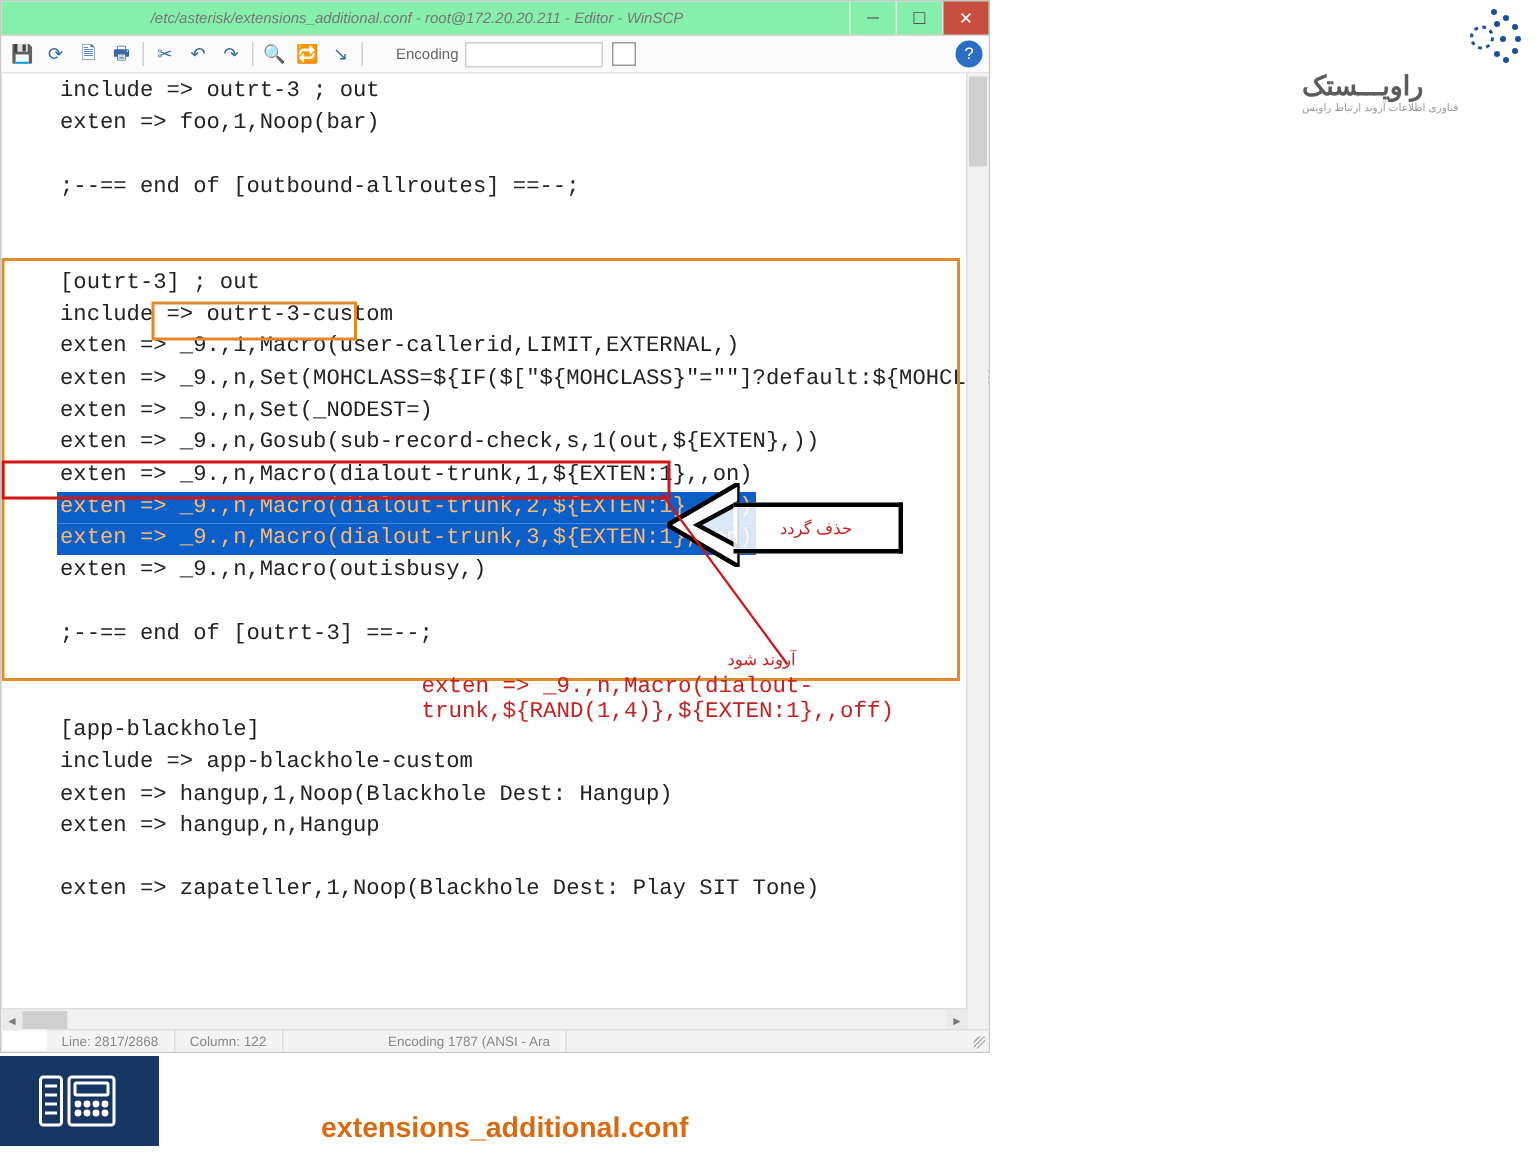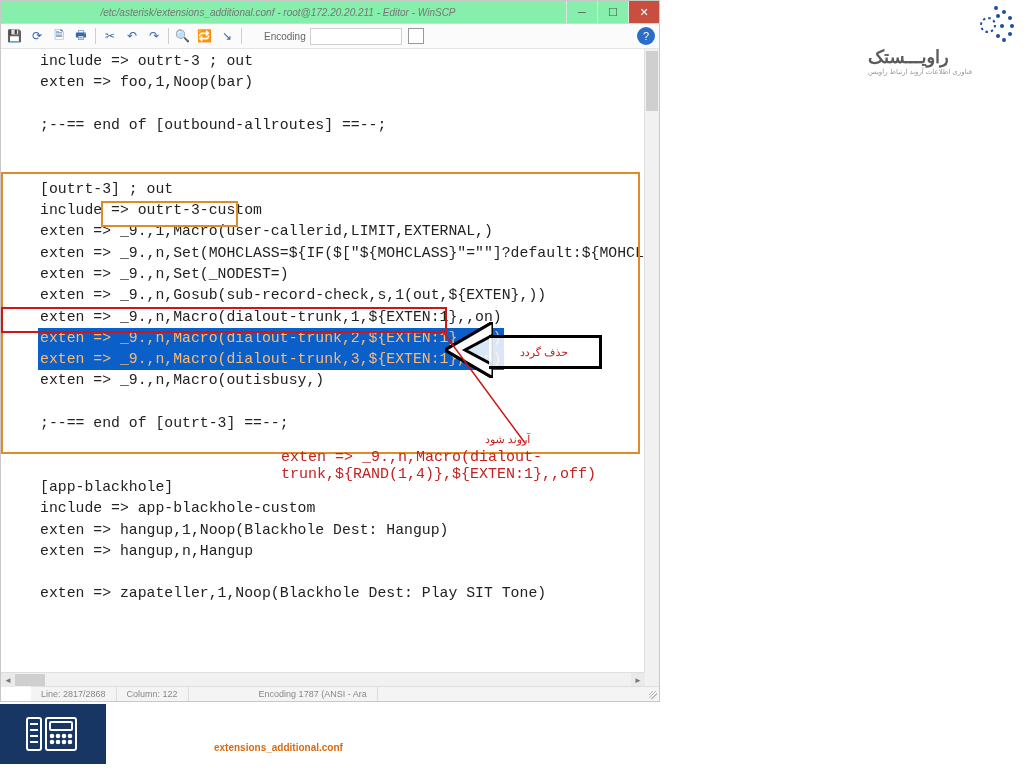--- a/index.html
+++ b/index.html
@@ -134,21 +134,21 @@
   .brand .brand-word { font-size:18px; letter-spacing:6px; font-weight:bold; color:#5c5c5c; font-family:Tahoma, Arial, sans-serif; direction:rtl; }
   .brand .brand-sub { font-size:7px; color:#999; font-family:Tahoma, Arial, sans-serif; direction:rtl; }
 
   
   .tile {
     position:absolute; left:0; top:704px; width:106px; height:60px;
     background:#173663; display:flex; align-items:center; justify-content:center;
   }
   .tile svg { stroke:#fff; fill:none; }
   .caption {
-    position:absolute; left:214px; top:742px; font-size:10px; font-weight:bold;
+    position:absolute; left:214px; top:742px; font-size:19px; font-weight:bold;
     color:#d86b12; font-family:Tahoma, Arial, sans-serif;
   }
 </style>
 </head>
 <body>
 <div class="page">
 
   <div class="brand">
     <svg width="60" height="42" viewBox="0 0 60 42">
       <g fill="#1c4ea0">

